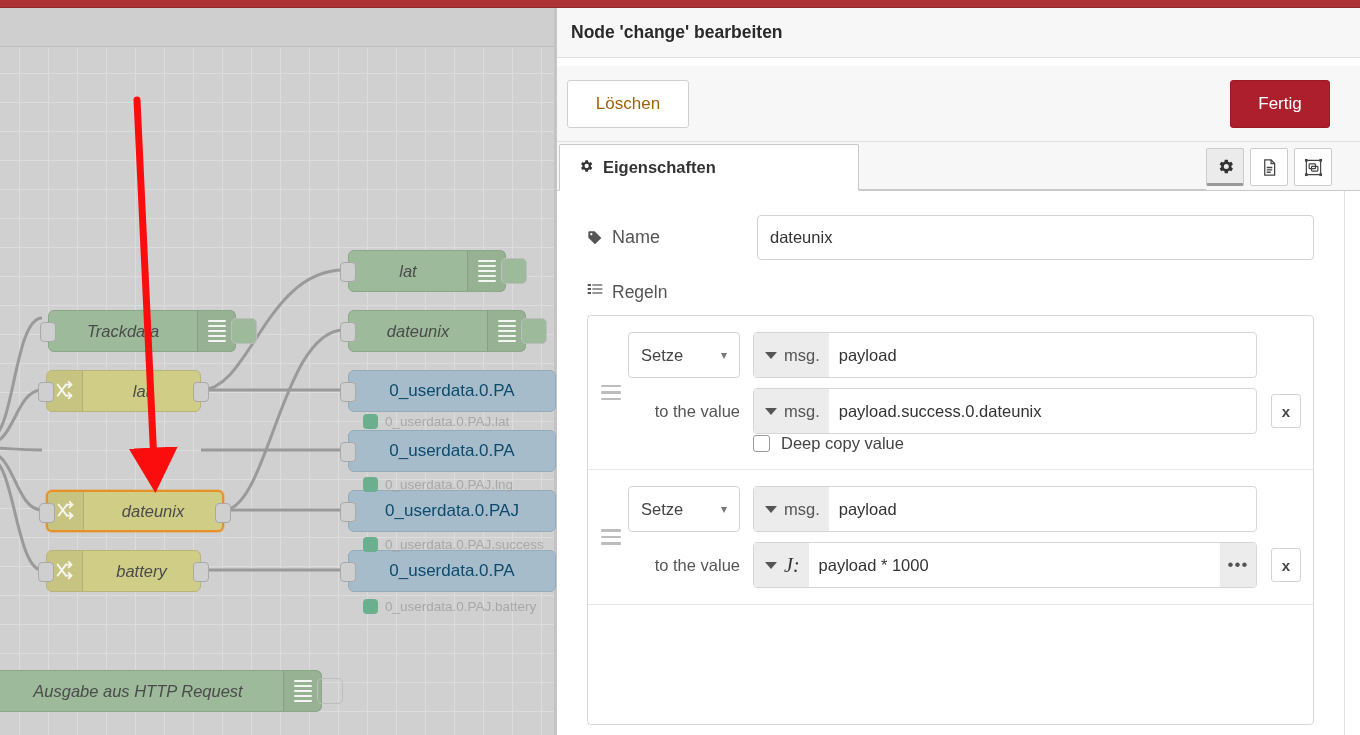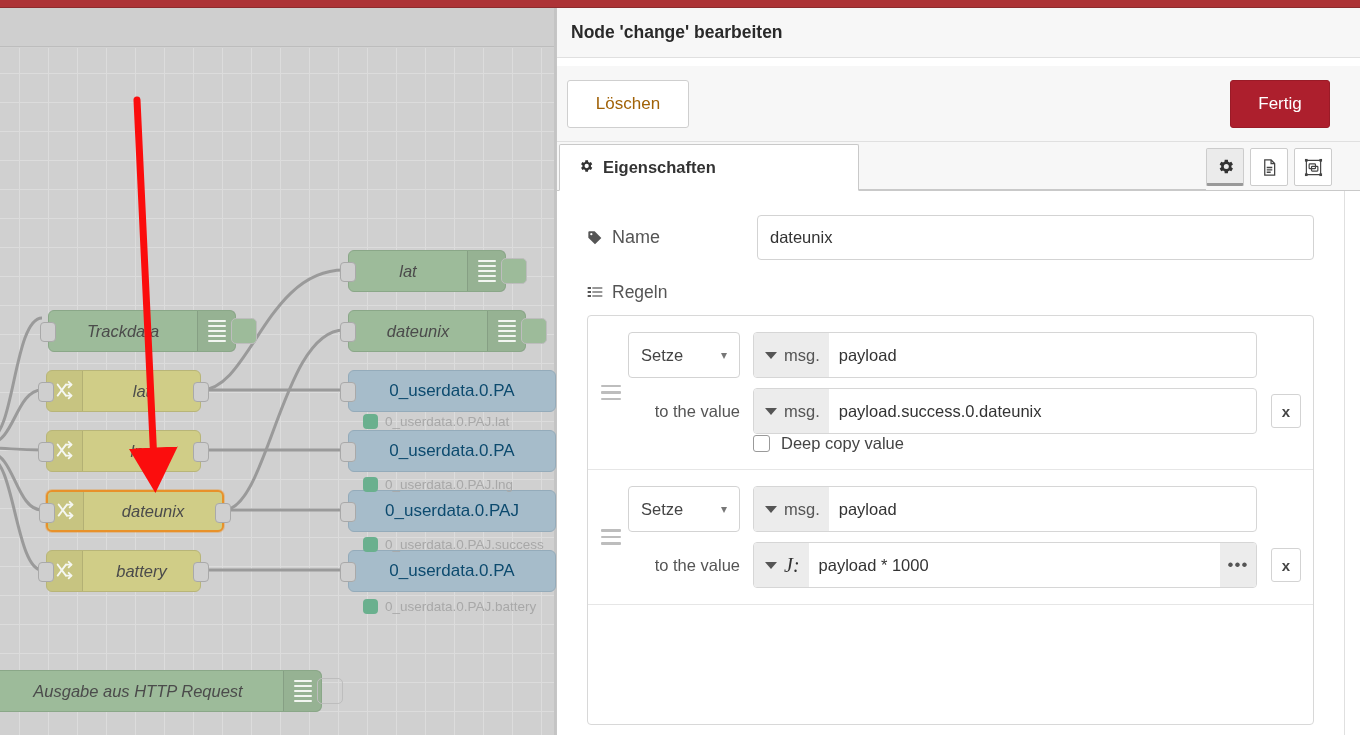--- a/index.html
+++ b/index.html
@@ -188,21 +188,21 @@
   .txtinput {
     flex: 1; height: 45px;
     border: 1px solid #d3d3d3; border-radius: 4px;
     padding: 0 12px;
     font-size: 16.5px; color: #333;
     font-family: "Liberation Sans", sans-serif;
     background: #fff;
     outline: none;
   }
   .lbl-regeln {
-    display: flex; align-items: center; gap: 9px;
+    display: flex; gap: 9px;
     font-size: 17.5px; color: #555; margin-bottom: 12px;
   }
 
   .rules-box {
     border: 1px solid #d8d8d8; border-radius: 4px;
     background: #fff;
     padding: 0;
     height: 410px;
     overflow: hidden;
   }
@@ -355,35 +355,20 @@
             <path d="M13 5 L19 5"></path>
             <path d="M16 2 L19 5 L16 8"></path>
           <path d="M13 17 L19 17"></path>
             <path d="M16 14 L19 17 L16 20"></path>
         </svg>
       </span>
       <span class="nlabel">lat</span>
       <span class="port out"></span>
     </div>
 
-    <div class="node olive" style="left:46px;top:422px;width:155px;">
-      <span class="port in"></span>
-      <span class="icon-box">
-        <svg width="22" height="22" viewBox="0 0 24 24" fill="none" stroke="#f5f7f2" stroke-width="2" stroke-linecap="round" stroke-linejoin="round">
-          <path d="M4 5 L13 17"></path>
-            <path d="M4 17 L13 5"></path>
-            <path d="M13 5 L19 5"></path>
-            <path d="M16 2 L19 5 L16 8"></path>
-          <path d="M13 17 L19 17"></path>
-            <path d="M16 14 L19 17 L16 20"></path>
-        </svg>
-      </span>
-      <span class="nlabel">lng</span>
-      <span class="port out"></span>
-    </div>
 
     <div class="node olive selected" style="left:46px;top:482px;width:178px;">
       <span class="port in"></span>
       <span class="icon-box">
         <svg width="22" height="22" viewBox="0 0 24 24" fill="none" stroke="#f5f7f2" stroke-width="2" stroke-linecap="round" stroke-linejoin="round">
           <path d="M4 5 L13 17"></path>
             <path d="M4 17 L13 5"></path>
             <path d="M13 5 L19 5"></path>
             <path d="M16 2 L19 5 L16 8"></path>
           <path d="M13 17 L19 17"></path>

